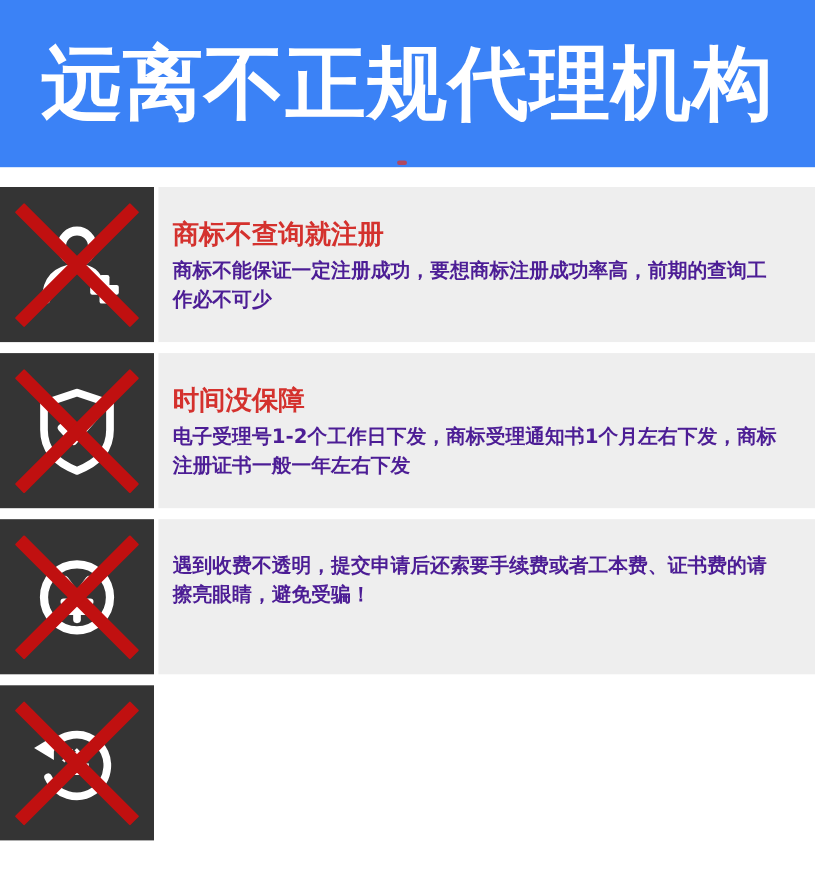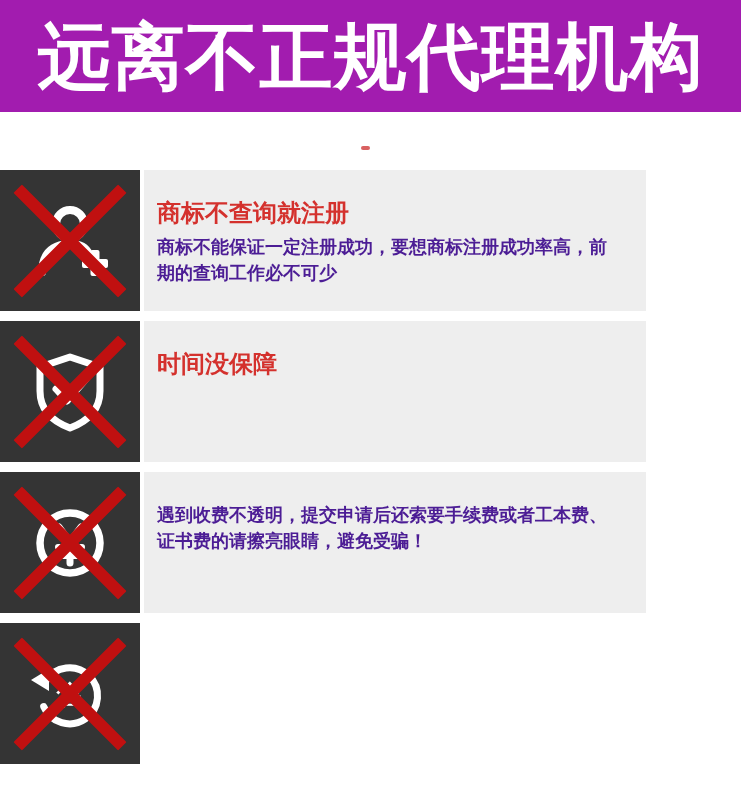--- a/index.html
+++ b/index.html
@@ -8,22 +8,22 @@
     position: relative;
     width: 741px;
     height: 806px;
     background: #ffffff;
     overflow: hidden;
   }
   
   .banner {
     position: absolute;
     left: 0; top: 0;
-    width: 741px; height: 112px;
-    background: #a21caf;
+    width: 741px; height: 152px;
+    background: #3b82f6;
     display: flex;
     align-items: center;
     justify-content: center;
   }
   .banner-title {
     color: #ffffff;
     font-size: 73px;
     font-weight: bold;
     letter-spacing: 1px;
     white-space: nowrap;
@@ -32,21 +32,21 @@
   
   .red-speck {
     position: absolute;
     left: 361px; top: 146px;
     width: 9px; height: 4px;
     background: #d03a3a;
     border-radius: 2px;
     opacity: 0.8;
   }
   
-  .sections { position: absolute; left: 0; top: 170px; width: 646px; }
+  .sections { position: absolute; left: 0; top: 170px; width: 741px; }
   .section {
     display: flex;
     height: 141px;
     margin-bottom: 10px;
   }
   .iconbox {
     position: relative;
     flex: 0 0 140px;
     width: 140px;
     background: #343434;
@@ -131,20 +131,21 @@
           <path d="M40,6 L70,16 V40 C70,60 56,71 40,77 C24,71 10,60 10,40 V16 Z" fill="none" stroke="#ffffff" stroke-width="7" stroke-linejoin="round"></path>
           <path d="M26,38 L37,50 L56,28" fill="none" stroke="#ffffff" stroke-width="7" stroke-linecap="round" stroke-linejoin="round"></path>
         </svg>
         <div class="cross">
             <span class="a"></span>
             <span class="b"></span>
           </div>
       </div>
       <div class="panel">
         <h2>时间没保障</h2>
+        <p>电子受理号1-2个工作日下发，商标受理通知书1个月左右下发，商标注册证书一般一年左右下发</p>
       </div>
     </div>
 
     <div class="section">
       <div class="iconbox">
         <svg width="80" height="82" viewBox="0 0 80 82">
           <circle cx="40" cy="41" r="30" fill="none" stroke="#ffffff" stroke-width="7.5"></circle>
           <path d="M29,25 L40,40 L51,25" fill="none" stroke="#ffffff" stroke-width="7" stroke-linecap="round" stroke-linejoin="round"></path>
           <path d="M40,40 V61" fill="none" stroke="#ffffff" stroke-width="7" stroke-linecap="round"></path>
           <path d="M28,45 H52 M28,54 H52" fill="none" stroke="#ffffff" stroke-width="6" stroke-linecap="round"></path>

